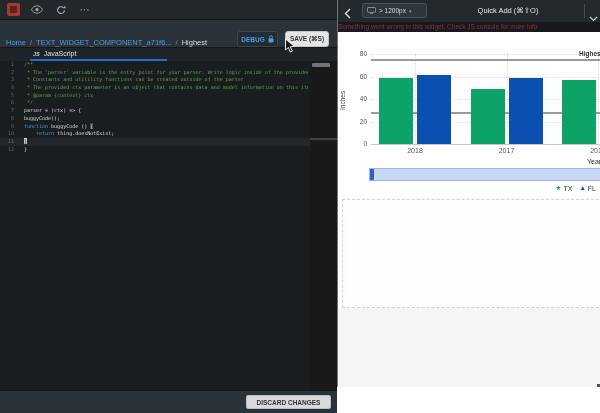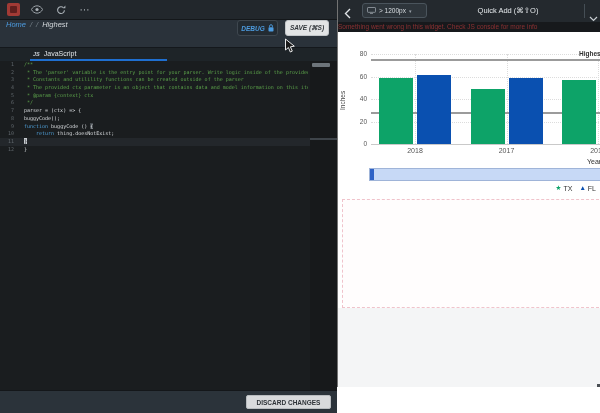--- a/index.html
+++ b/index.html
@@ -10,21 +10,21 @@
   #left-panel { position:absolute; left:0; top:0; width:337px; height:413px; background:#1a1d1f; }
 
   #top-toolbar { position:absolute; left:0; top:0; width:337px; height:20px; background:#22272c;
     border-bottom:1px solid #14171a; display:flex; align-items:center; padding-left:7px; gap:10px; }
   .logo-box { width:13px; height:13px; background:#a13a35; border-radius:2px; position:relative; overflow:hidden; }
   .logo-box i { position:absolute; left:3px; top:3px; width:7px; height:7px; background:#5f1f1e; border-radius:1px; display:block; }
   .tb-icon { display:inline-flex; align-items:center; justify-content:center; width:14px; height:14px; }
   .ellipsis { color:#aab1b7; font-size:10px; line-height:10px; letter-spacing:1px; }
 
   #breadcrumb-bar { position:absolute; left:0; top:20px; width:337px; height:28px; background:#2a323a;
-    border-bottom:1px solid #14181c; display:flex; align-items:flex-start; padding:0 6px;font-style:italic; }
+    border-bottom:1px solid #14181c; display:flex; align-items:flex-end; padding:0 6px; }
   .crumbs { display:flex; align-items:center; gap:4px; font-size:7.5px; white-space:nowrap; overflow:hidden; flex:1; }
   .crumb-link { color:#4d9ce0; }
   .crumb-sep { color:#79838c; }
   .crumb-current { color:#d3d8dc; }
   .bc-actions { display:flex; gap:7px; margin-right:2px; }
   .btn-debug { width:41px; height:16px; background:#232b32; border:1px solid #3e474f; border-radius:3px;
     color:#4d9ce0; font-size:6.5px; font-weight:bold; display:flex; align-items:center; justify-content:center; gap:3px; }
   .btn-save { width:44px; height:16px; background:#e2e4e5; border:1px solid #c2c6c9; border-radius:3px;
     color:#33383c; font-size:6.5px; font-weight:bold; display:flex; align-items:center; justify-content:center; }
 
@@ -124,20 +124,21 @@
             <path d="M9.4 0.6v2.6H6.8z" fill="#aab1b7"></path>
           </svg>
       </span>
       <span class="tb-icon ellipsis">⋯</span>
     </div>
 
     <div id="breadcrumb-bar">
       <div class="crumbs">
         <span class="crumb-link">Home</span>
         <span class="crumb-sep">/</span>
+        <span class="crumb-link">TEXT_WIDGET_COMPONENT_a71f6...</span>
         <span class="crumb-sep">/</span>
         <span class="crumb-current">Highest</span>
       </div>
       <div class="bc-actions">
         <div class="btn-debug">
           <span>DEBUG</span>
           <svg width="6" height="8" viewBox="0 0 6 8">
               <rect x="0.5" y="3.2" width="5" height="4.3" rx="0.8" fill="#4d9ce0"></rect>
               <path d="M1.6 3.2V2.1a1.4 1.4 0 0 1 2.8 0v1.1" fill="none" stroke="#4d9ce0" stroke-width="0.9"></path>
             </svg>

